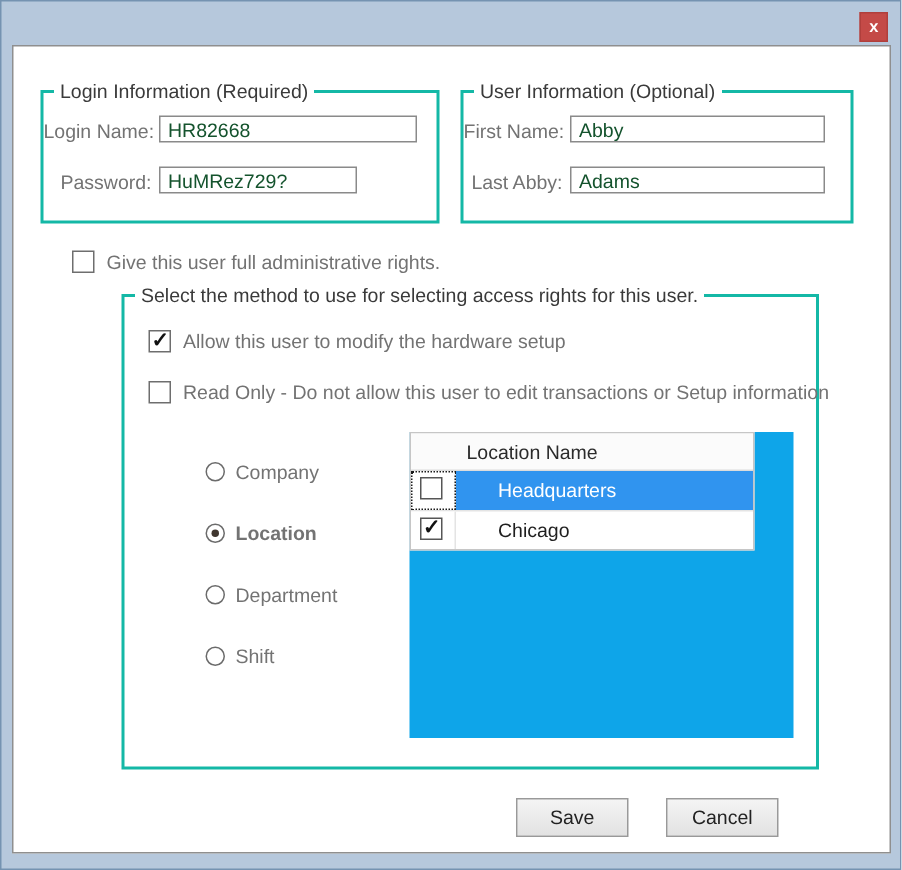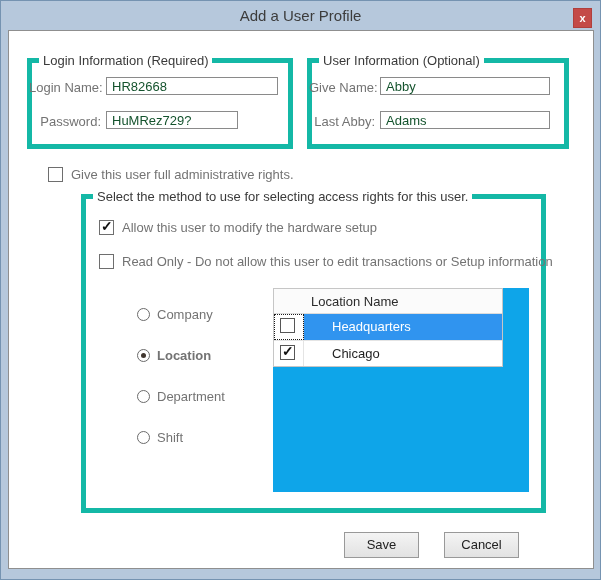--- a/index.html
+++ b/index.html
@@ -25,21 +25,21 @@
     color:#fff; font-size:11px; font-weight:bold;
     text-align:center; line-height:18px;
     cursor:pointer;
   }
   .content {
     position:absolute; left:7px; top:29px;
     width:586px; height:539px;
     background:#fff; border:1px solid #8f8f8f;
   }
   fieldset {
-    position:absolute; border:5px solid #14b8a6; background:transparent;
+    position:absolute; border:2px solid #14b8a6; background:transparent;
   }
   legend {
     margin-left:7px; padding:0 4px;
     font-size:13px; color:#3a3a3a; white-space:nowrap;
   }
   .lbl {
     position:absolute; font-size:13px; color:#737373; white-space:nowrap;
   }
   .rlbl { text-align:right; }
   input.txt {
@@ -99,41 +99,38 @@
     background:linear-gradient(#f4f4f4,#e2e2e2);
     border:1px solid #999;
     font-size:13px; color:#222;
     text-align:center; line-height:24px; cursor:pointer;
   }
 </style>
 </head>
 <body>
 
 <div class="window">
-  <div class="titlebar">
-    <span>Add a User Profile</span>
-  </div>
   <div class="close-btn">
     <span>x</span>
   </div>
 
   <div class="content">
 
     <fieldset style="left:18px; top:22px; width:266px; height:96px;">
       <legend>Login Information (Required)</legend>
     </fieldset>
     <div class="lbl rlbl" style="left:20px; top:46px; width:72px; line-height:22px;">Login Name:</div>
     <input class="txt" style="left: 97px; top: 46px; width: 172px;" value="HR82668">
     <div class="lbl rlbl" style="left:20px; top:80px; width:72px; line-height:22px;">Password:</div>
     <input class="txt" style="left: 97px; top: 80px; width: 132px;" value="HuMRez729?">
 
     <fieldset style="left:298px; top:22px; width:262px; height:96px;">
       <legend>User Information (Optional)</legend>
     </fieldset>
-    <div class="lbl rlbl" style="left:300px; top:46px; width:66px; line-height:22px;">Give Name:</div>
+    <div class="lbl rlbl" style="left:300px; top:46px; width:66px; line-height:22px;">First Name:</div>
     <input class="txt" style="left: 371px; top: 46px; width: 170px;" value="Abby">
     <div class="lbl rlbl" style="left:300px; top:80px; width:66px; line-height:22px;">Last Abby:</div>
     <input class="txt" style="left: 371px; top: 80px; width: 170px;" value="Adams">
 
     <div class="checkbox" style="left:39px; top:136px;">
         <span class="glyph"></span>
       </div>
     <div class="lbl" style="left:62px; top:136px; line-height:15px;">Give this user full administrative rights.</div>
 
     <fieldset style="left:72px; top:158px; width:465px; height:324px;">

